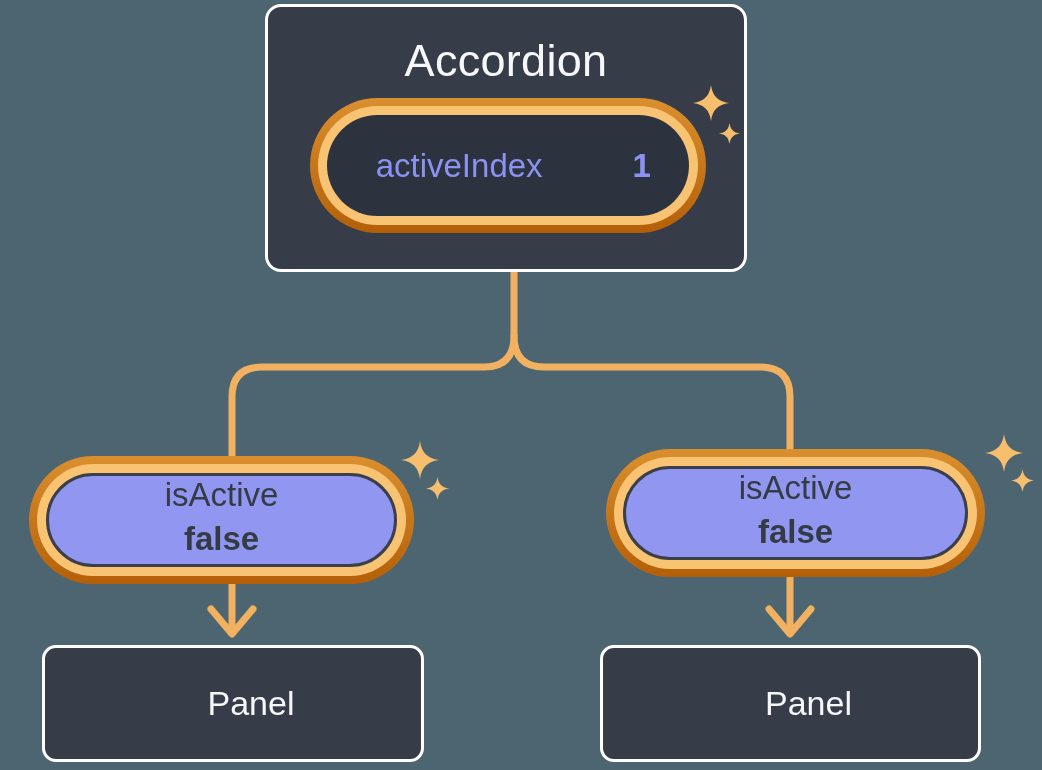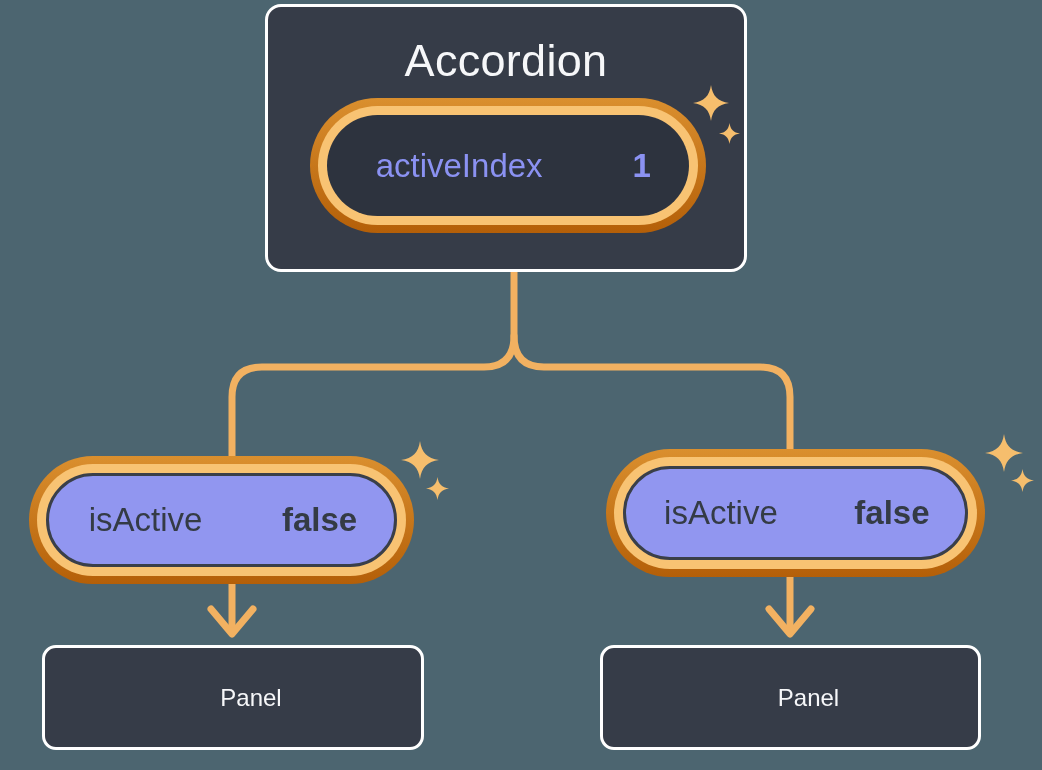--- a/index.html
+++ b/index.html
@@ -28,22 +28,22 @@
     position:absolute; box-sizing:border-box; z-index:2;
     background:var(--node-fill); border:3px solid var(--node-border);
     border-radius:16px; color:var(--node-text);
   }
   .accordion-node{left:265px; top:4px; width:482px; height:268px;}
   .node-title{
     text-align:center; margin-top:28px; font-size:45px; font-weight:500;
     color:var(--node-text); letter-spacing:.3px;
   }
   .panel-node{
-    top:645px; height:105px; display:flex; align-items:center; justify-content:center;
-    font-size:24px; font-weight:500; border-radius:14px;padding-left:36px;
+    top:645px; height:117px; display:flex; align-items:center; justify-content:center;
+    font-size:34px; font-weight:500; border-radius:14px;padding-left:36px;
   }
   .panel-left{left:42px;  width:382px;}
   .panel-right{left:600px; width:381px;}
 
   
   .pill-outer{
     position:absolute; z-index:3; box-sizing:border-box; padding:8px;
     border-radius:999px;
     background:linear-gradient(180deg, var(--ring-outer-top), var(--ring-outer-bottom));
   }
@@ -60,20 +60,21 @@
   .pill-value{flex:1 1 auto; font-weight:700;}
 
   .state-pill{left:310px; top:98px; width:396px; height:135px;}
   .state-pill .pill-content{background:var(--pill-dark-fill); color:var(--state-text);}
   .state-pill .pill-label{width:73%;}
   .state-pill .pill-divider{width:3px; background:var(--divider-orange);}
 
   .prop-pill .pill-content{
     background:var(--pill-purple-fill); color:var(--prop-text);
     border:3px solid var(--pill-purple-outline);
+    flex-direction:column;
   }
   .prop-pill .pill-label{width:56%;}
   .prop-pill .pill-divider{width:3px; background:var(--pill-purple-outline);}
   .prop-pill-left{left:29px;  top:456px; width:385px; height:128px;}
   .prop-pill-right{left:606px; top:449px; width:379px; height:128px;}
 
   
   .sparkle{position:absolute; z-index:4; pointer-events:none;}
   .sparkle path{fill:var(--sparkle);}
 </style>

